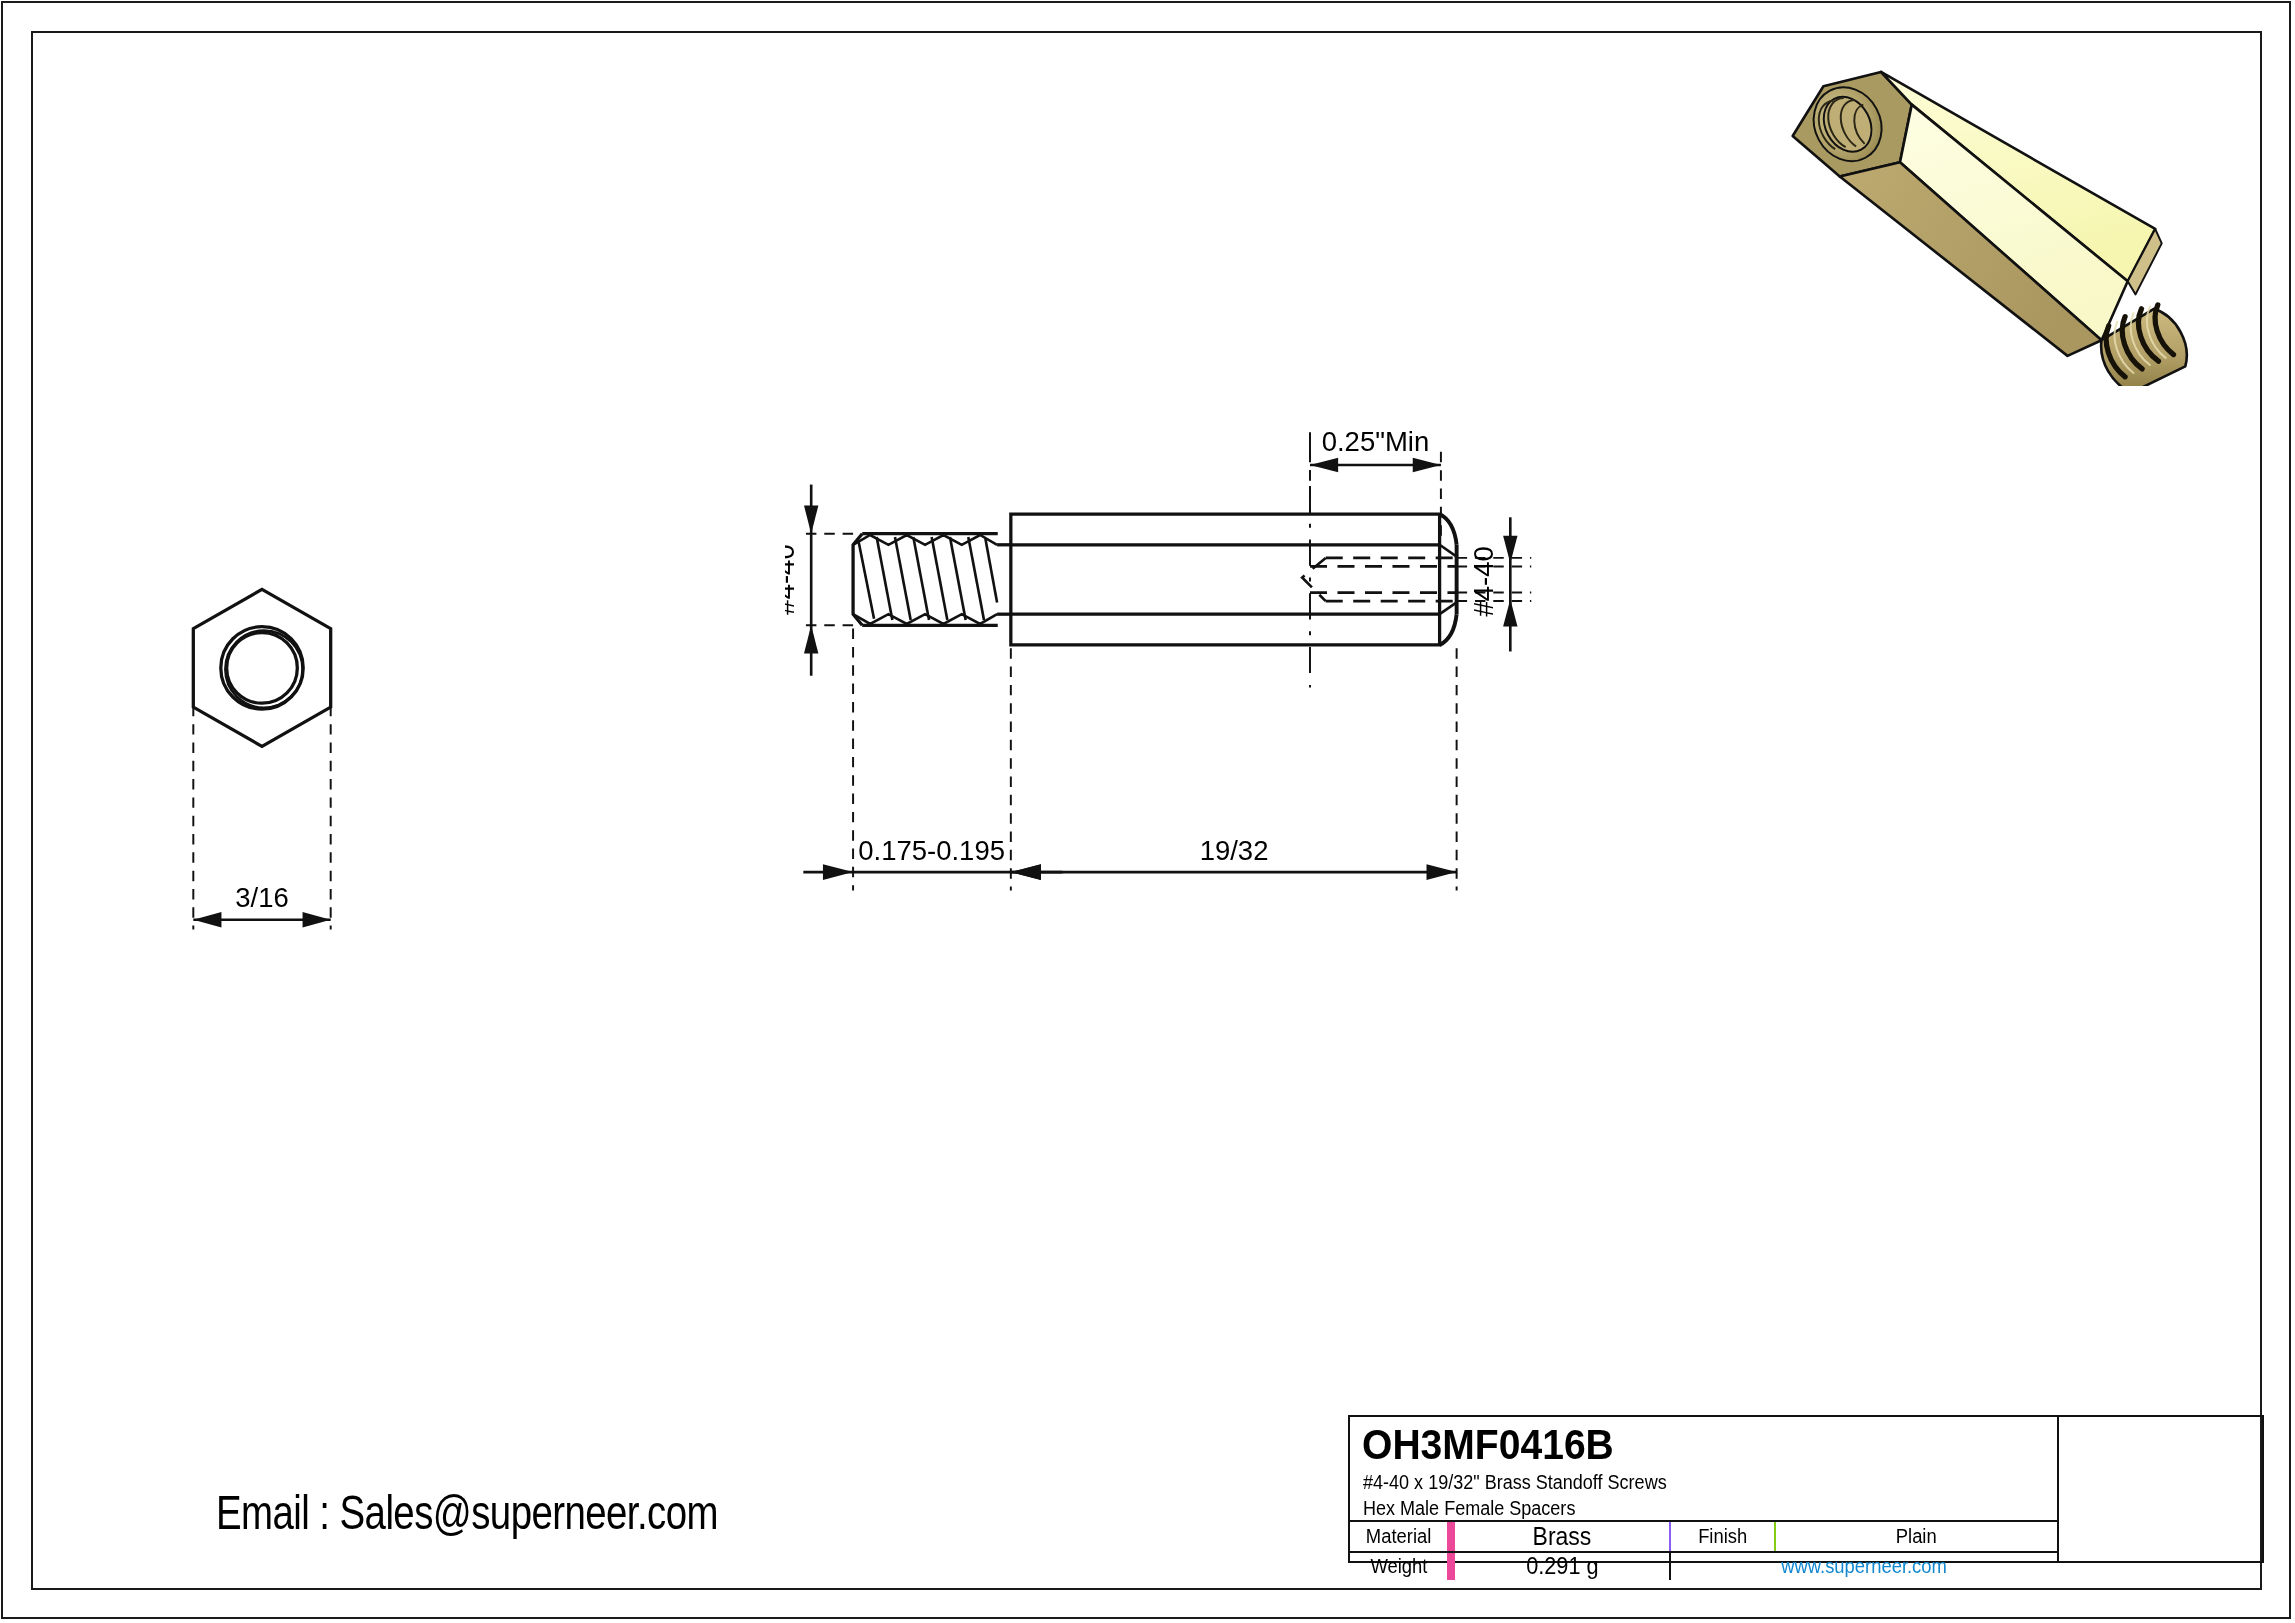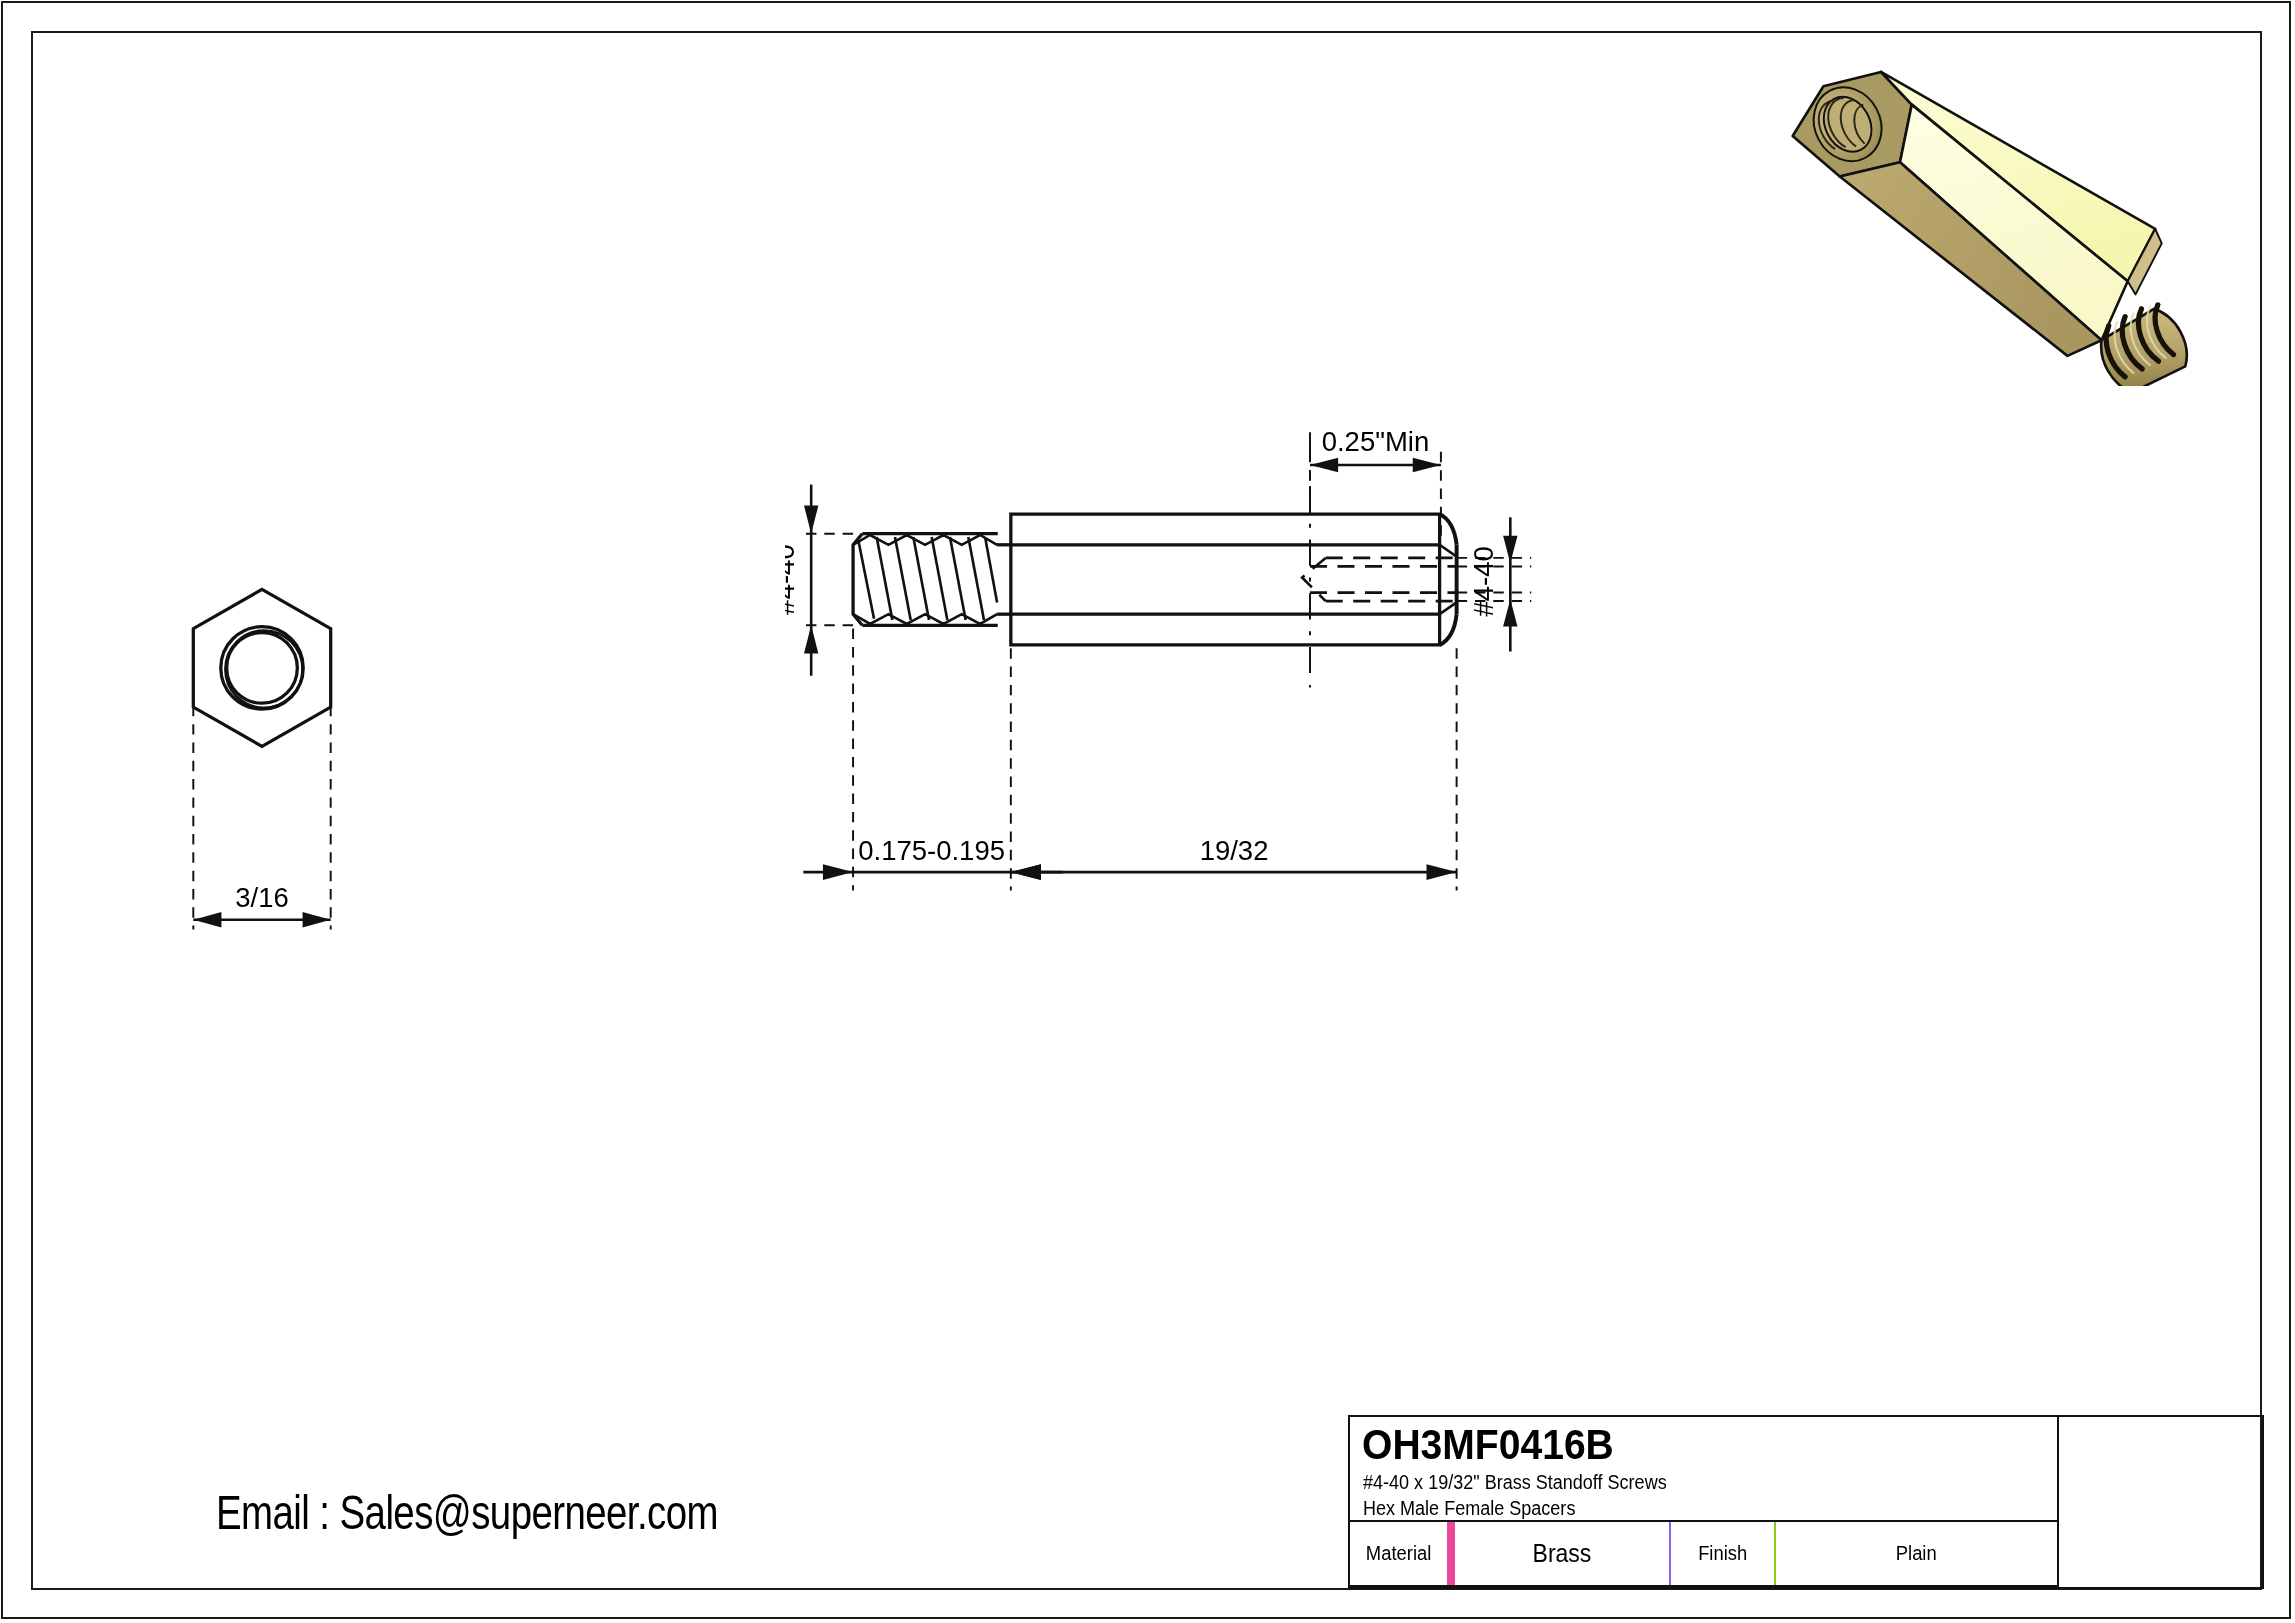--- a/index.html
+++ b/index.html
@@ -9,21 +9,21 @@
   #sheet{position:absolute;inset:0;width:2295px;height:1623px;}
   .abs{position:absolute;}
   
   #outer-border{left:1.3px;top:1.3px;width:2290px;height:1618px;border:2px solid #1a1a1a;box-sizing:border-box;}
   #inner-border{left:31px;top:31px;width:2231px;height:1559px;border:2px solid #1a1a1a;box-sizing:border-box;}
   
   #email-text{left:216px;top:1485px;font-size:48px;letter-spacing:-0.7px;
       font-family:"Liberation Sans Narrow","Liberation Sans",sans-serif;
       transform:scaleX(.80);transform-origin:left top;white-space:nowrap;font-weight:400;}
   
-  #title-block{left:1348px;top:1415px;width:916px;height:174px;border:2px solid #111;box-sizing:border-box;display:flex;}
+  #title-block{left:1348px;top:1415px;width:916px;height:148px;border:2px solid #111;box-sizing:border-box;display:flex;}
   #tb-left{width:709px;height:100%;display:flex;flex-direction:column;border-right:2px solid #111;box-sizing:border-box;}
   #tb-desc{flex:0 0 105px;position:relative;border-bottom:2px solid #111;box-sizing:border-box;}
   #tb-partno{position:absolute;left:11.8px;top:3.9px;font-size:42px;font-weight:bold;letter-spacing:0px;
       font-family:"Liberation Sans Narrow","Liberation Sans",sans-serif;transform:scaleX(.93);transform-origin:left top;}
   #tb-line1{position:absolute;left:13px;top:54px;font-size:19.6px;font-family:"Liberation Sans Narrow","Liberation Sans",sans-serif;transform:scaleX(.92);transform-origin:left top;white-space:nowrap;}
   #tb-line2{position:absolute;left:13px;top:80px;font-size:19.6px;font-family:"Liberation Sans Narrow","Liberation Sans",sans-serif;transform:scaleX(.92);transform-origin:left top;white-space:nowrap;}
   .tb-row{display:flex;flex:1 1 0;}
   .tb-row.top{border-bottom:2px solid #111;box-sizing:border-box;}
   .tb-cell{display:flex;align-items:center;justify-content:center;box-sizing:border-box;
       font-size:20px;font-family:"Liberation Sans Narrow","Liberation Sans",sans-serif;white-space:nowrap;}
@@ -261,18 +261,29 @@
           <span>Brass</span>
         </div>
         <div class="tb-cell c-fin-l">
           <span>Finish</span>
         </div>
         <div class="tb-cell c-fin-v">
           <span>Plain</span>
         </div>
       </div>
 
+      <div class="tb-row">
+        <div class="tb-cell c-label">
+          <span>Weight</span>
+        </div>
+        <div class="tb-cell c-wt-v">
+          <span>0.291 g</span>
+        </div>
+        <div class="tb-cell c-url">
+          <span>www.superneer.com</span>
+        </div>
+      </div>
     </div>
 
   </div>
 
 </div>
 
 
 </body></html>

